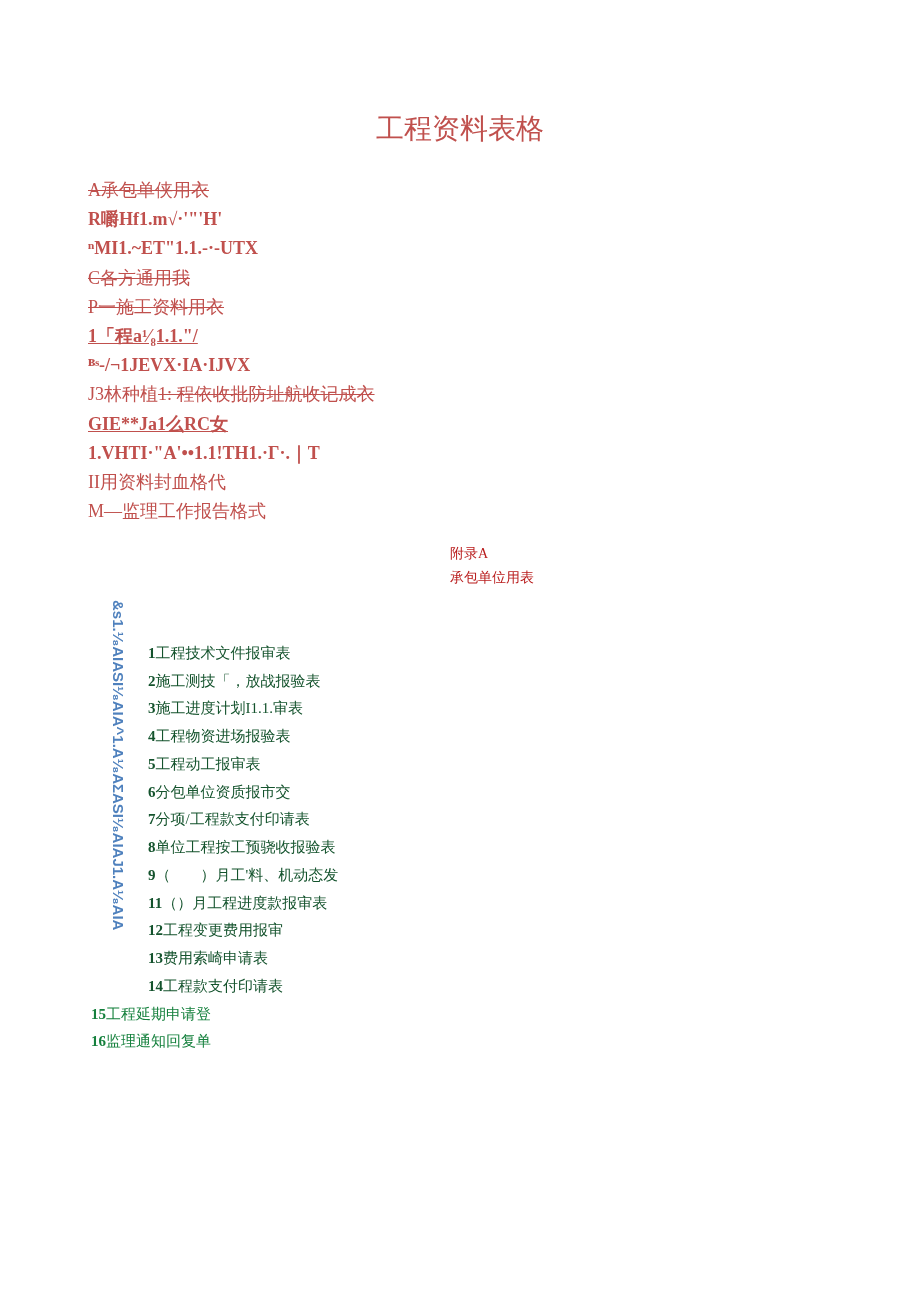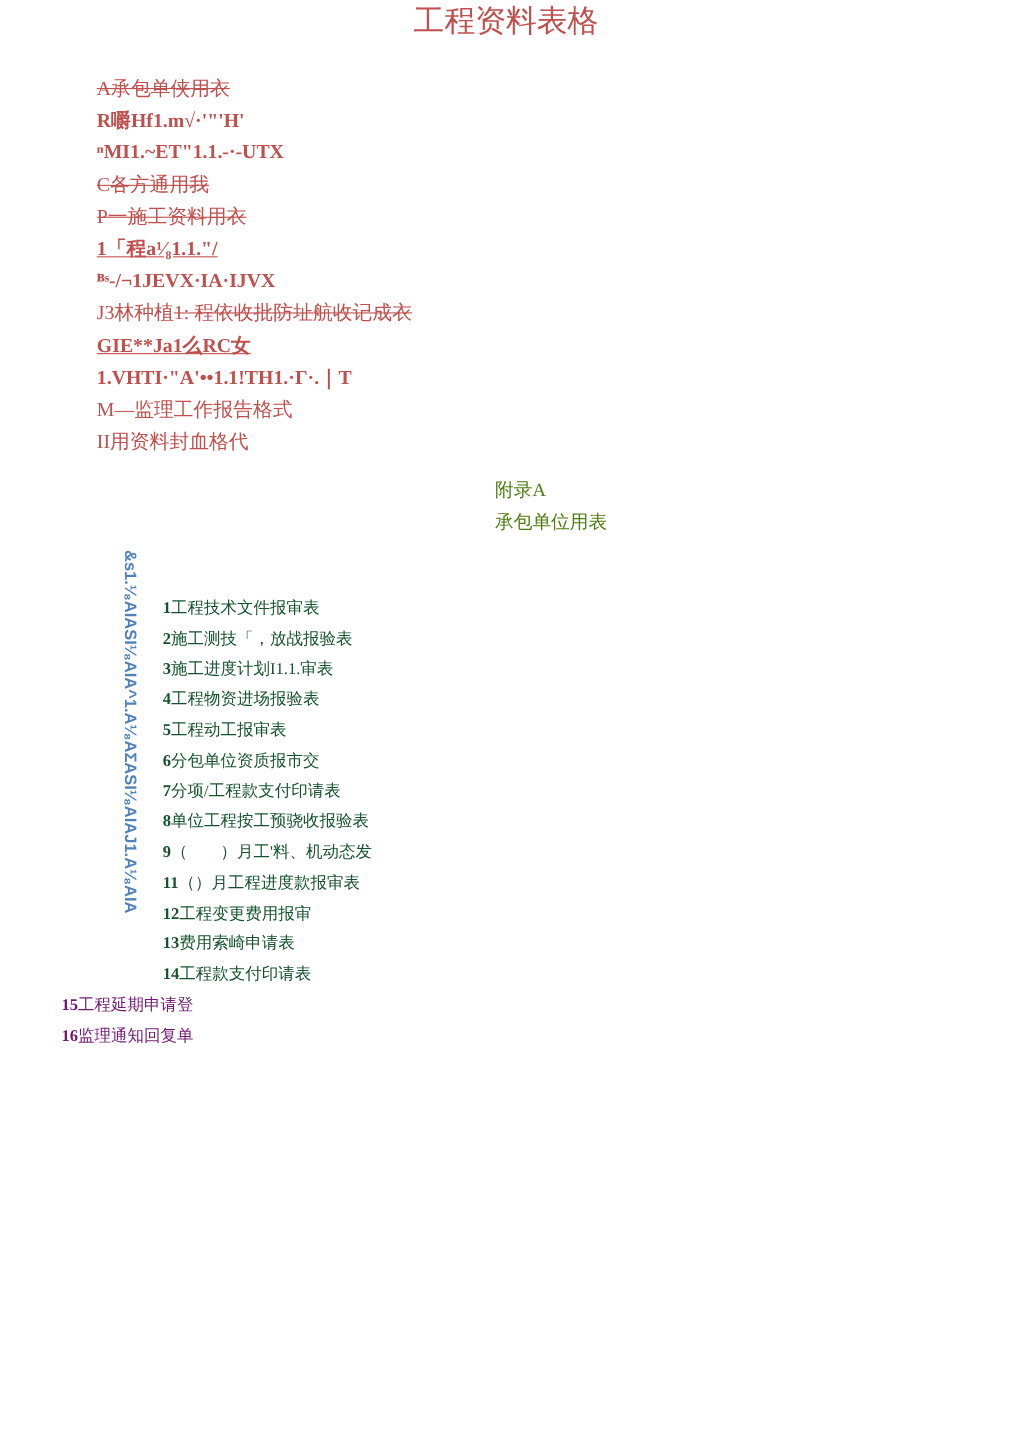--- a/index.html
+++ b/index.html
@@ -8,39 +8,40 @@
     height: 1301px;
     background: #ffffff;
     font-family: "SimSun", "Microsoft YaHei", serif;
     position: relative;
     color: #000;
   }
   .title {
     text-align: center;
     font-size: 28px;
     color: #c0504d;
+    padding-top: 110px;
     padding-bottom: 30px;
     font-family: Liberation Sans, sans-serif;
   }
   .toc {
     padding-left: 88px;
     font-size: 18px;
     line-height: 1.4;
     color: #c0504d;
     font-family: "Times New Roman", "SimSun", serif;
   }
   .toc .line { margin-bottom: 4px; }
   .toc .strike { text-decoration: line-through; }
   .toc .bold { font-weight: bold; }
   .toc .underline { text-decoration: underline; }
   .appendix-header {
     margin-top: 18px;
     margin-left: 450px;
-    font-size: 17px;
-    color: #4d7c0f;
+    font-size: 14px;
+    color: #b91c1c;
     line-height: 1.7;
     font-family: "SimSun", serif;
   }
   .body-area {
     position: relative;
     margin-top: 10px;
   }
   .vertical-deco {
     position: absolute;
     left: 110px;
@@ -57,23 +58,23 @@
   .numbered-list {
     padding-left: 148px;
     padding-top: 40px;
     font-size: 15px;
     color: #14532d;
     font-family: "SimSun", serif;
     line-height: 1.85;
   }
   .numbered-list .item .num { font-weight: bold; font-family: "Times New Roman", serif; }
   .tail-list {
-    padding-left: 56px;
+    padding-left: 91px;
     font-size: 15px;
-    color: #701a75;
+    color: #15803d;
     font-family: "SimSun", serif;
     line-height: 1.85;
   }
   .tail-list .num { font-weight: bold; font-family: "Times New Roman", serif; }
 </style>
 </head>
 <body>
 
 <div class="title">工程资料表格</div>
 
@@ -81,22 +82,22 @@
   <div class="line strike">A承包单侠用衣</div>
   <div class="line bold">R嚼Hf1.m√·'"'H'</div>
   <div class="line bold">ⁿMI1.~ET"1.1.-·-UTX</div>
   <div class="line strike">C各方通用我</div>
   <div class="line strike">P一施工资料用衣</div>
   <div class="line bold underline">1「程a¹⁄₈1.1."/</div>
   <div class="line bold">ᴮˢ-/¬1JEVX·IA·IJVX</div>
   <div class="line"><span>J3林种</span><span>植</span><span class="strike">1: 程依收批防址航收记成衣</span></div>
   <div class="line bold underline">GIE**Ja1么RC女</div>
   <div class="line bold">1.VHTI·"A'••1.1!TH1.·Γ·.｜T</div>
+  <div class="line">II用资料封血格代</div>
   <div class="line">M—监理工作报告格式</div>
-  <div class="line">II用资料封血格代</div>
 </div>
 
 <div class="appendix-header">
   <div>附录A</div>
   <div>承包单位用表</div>
 </div>
 
 <div class="body-area">
   <div class="vertical-deco">&amp;s1.¹⁄₈AIASI¹⁄₈AIA^1.A¹⁄₈AΣASI¹⁄₈AIAJ1.A¹⁄₈AIA</div>
 

